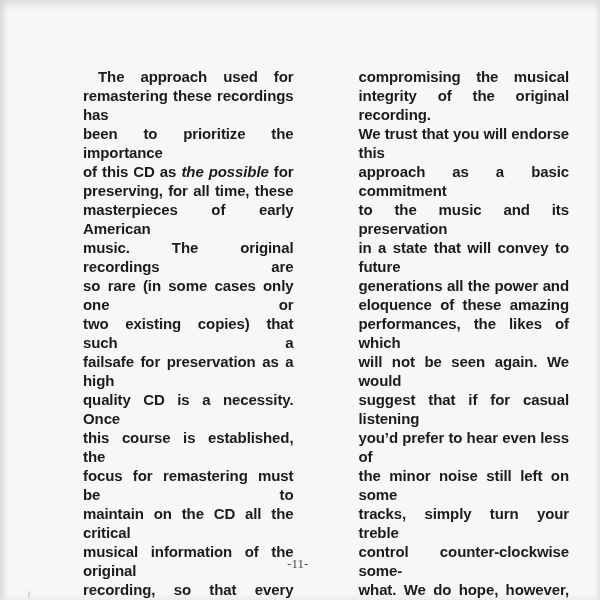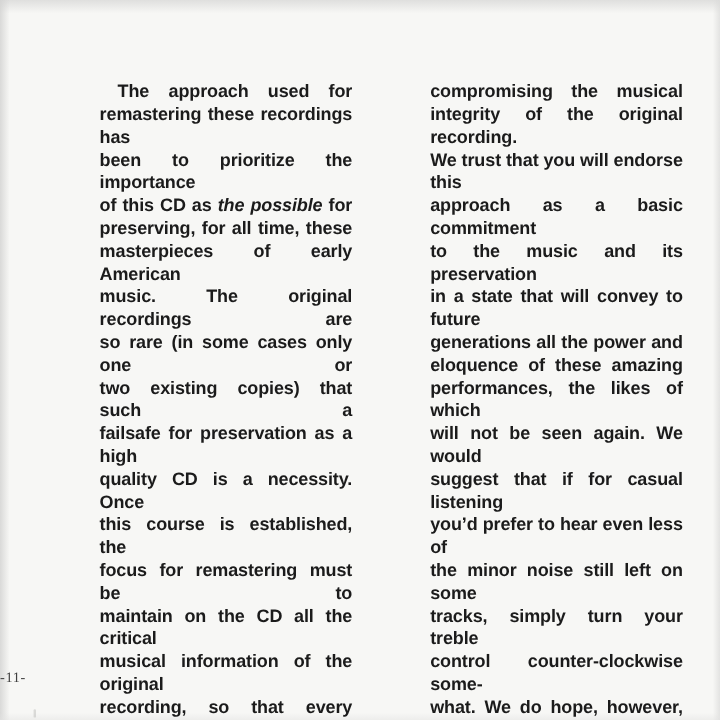--- a/index.html
+++ b/index.html
@@ -61,20 +61,21 @@
     -moz-text-align-last: justify;
   }
   .col.indent-first {
     text-indent: 15px;              
   }
   .page-number {
     position: absolute;
     left: 0;
     top: 557px;
     width: 596px;                   
+    text-align: center;
     font-family: "Liberation Serif", "DejaVu Serif", serif;
     font-size: 12px;
     letter-spacing: 0.5px;
     color: #3f3f3f;
   }
   .scan-speck {
     position: absolute;
     left: 28px;
     top: 591px;
     width: 2px;

